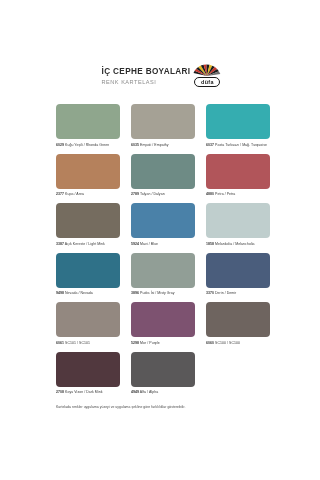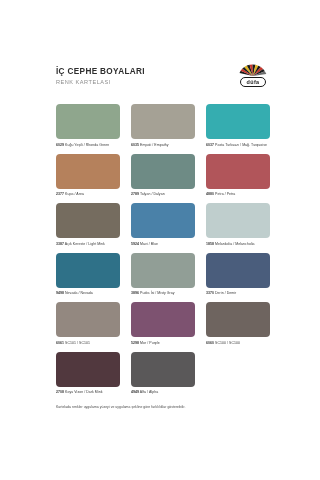--- a/index.html
+++ b/index.html
@@ -33,21 +33,21 @@
     position: absolute;
     left: 56px;
     top: 66px;
     width: 214px;
   }
 
   
   .header {
     display: flex;
     align-items: flex-start;
-    justify-content: space-between;
+    justify-content: center;
     height: 30px;
   }
   .title-block { padding-top: 1px; }
   .title {
     font-size: 8.2px;
     font-weight: bold;
     letter-spacing: 0.35px;
     color: #2d2d2d;
     line-height: 10px;
     white-space: nowrap;

